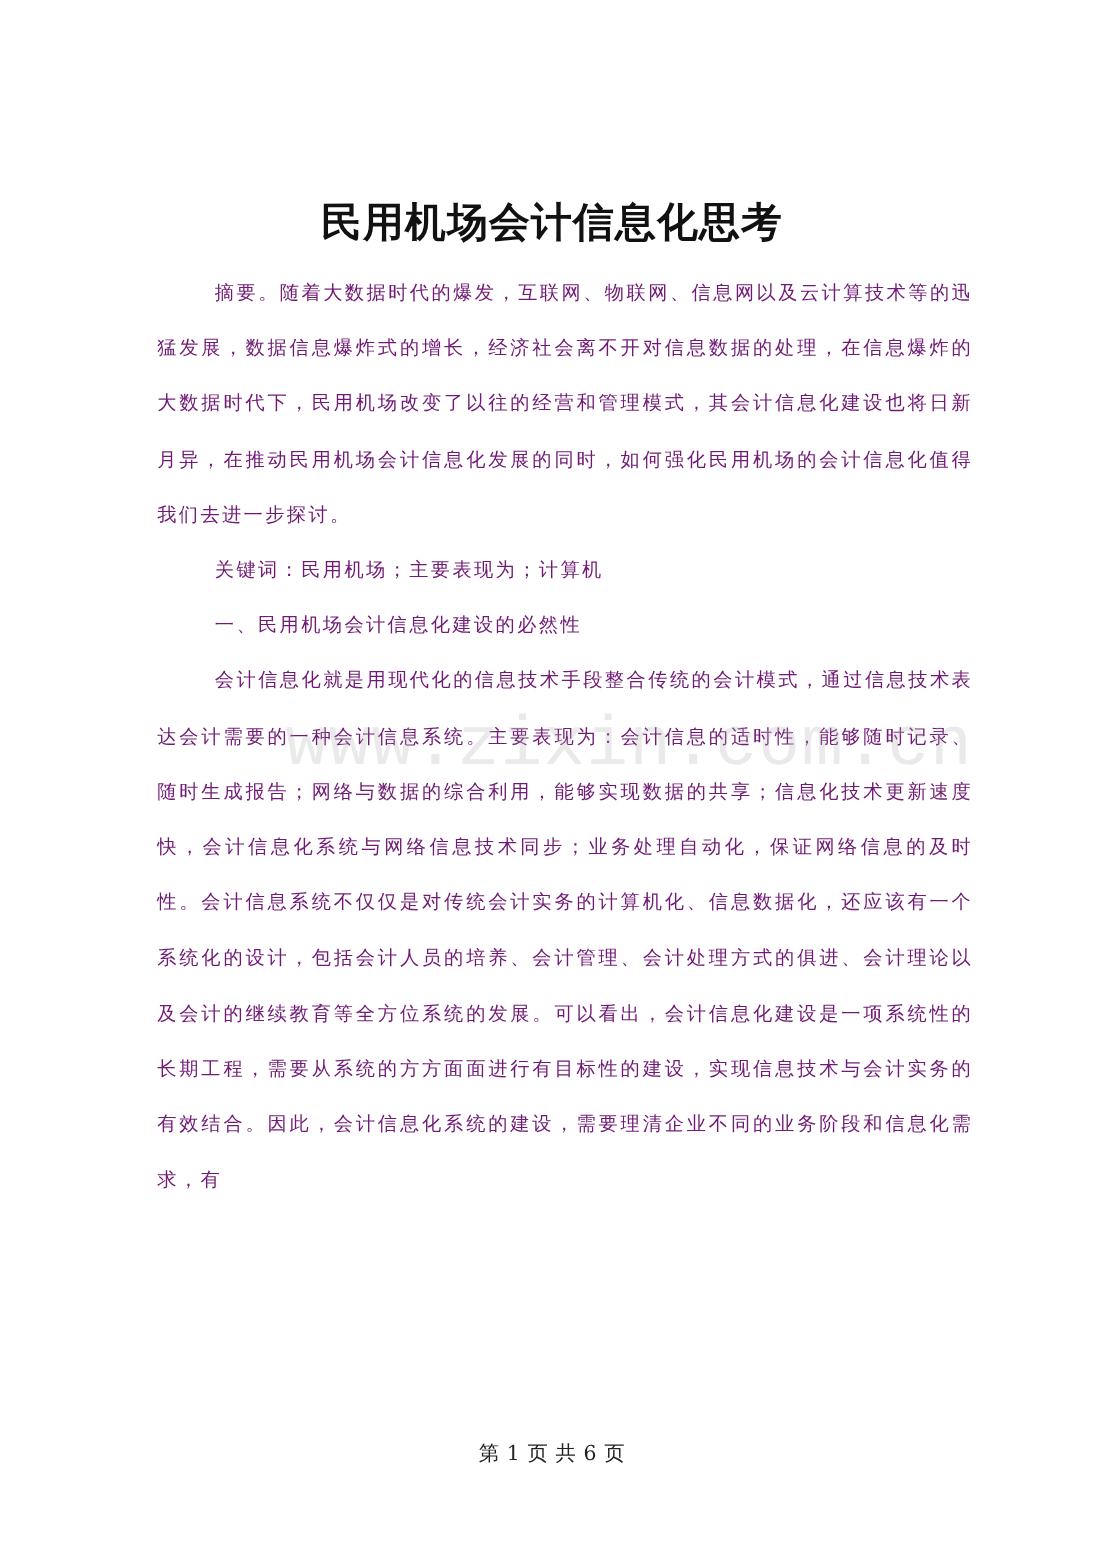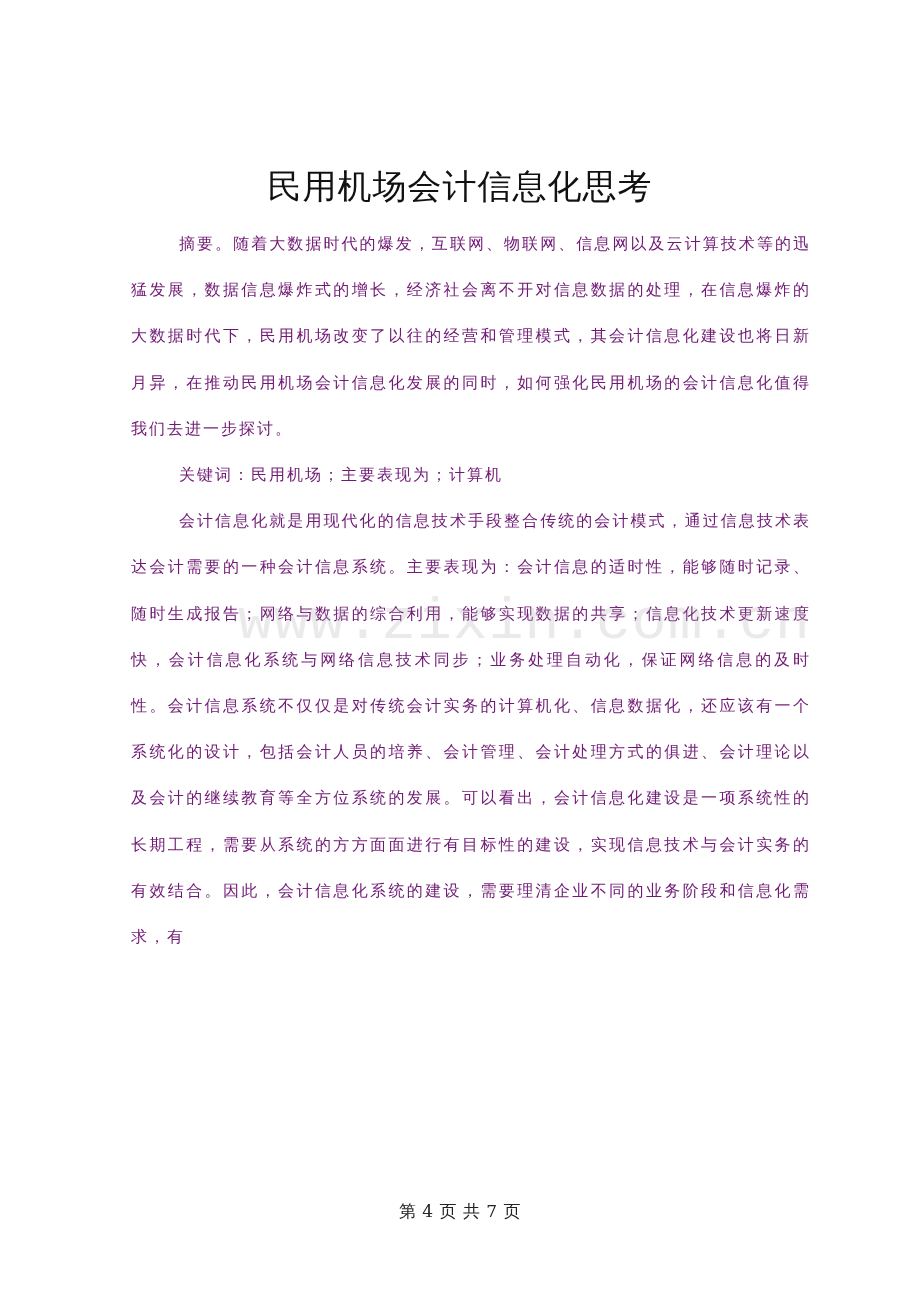--- a/index.html
+++ b/index.html
@@ -21,21 +21,21 @@
     width: 920px;
     height: 1302px;
   }
   .title {
     position: absolute;
     left: 0;
     width: 920px;
     top: 160px;
     text-align: center;
     font-family: "DejaVu Sans", "Liberation Sans", sans-serif;
-    font-weight: normal;
+    font-weight: bold;
     font-size: 34px;
     line-height: 52px;
     letter-spacing: 1px;
     color: #111;
   }
   .body-text {
     position: absolute;
     left: 131px;
     width: 680px;
     top: 221px;
@@ -74,19 +74,20 @@
 </style>
 </head>
 <body>
 
 <div class="page">
   <div class="title">民用机场会计信息化思考</div>
 
   <div class="body-text">
     <p class="para">摘要。随着大数据时代的爆发，互联网、物联网、信息网以及云计算技术等的迅猛发展，数据信息爆炸式的增长，经济社会离不开对信息数据的处理，在信息爆炸的大数据时代下，民用机场改变了以往的经营和管理模式，其会计信息化建设也将日新月异，在推动民用机场会计信息化发展的同时，如何强化民用机场的会计信息化值得我们去进一步探讨。</p>
     <p class="para">关键词：民用机场；主要表现为；计算机</p>
+    <p class="para">一、民用机场会计信息化建设的必然性</p>
     <p class="para">会计信息化就是用现代化的信息技术手段整合传统的会计模式，通过信息技术表达会计需要的一种会计信息系统。主要表现为：会计信息的适时性，能够随时记录、随时生成报告；网络与数据的综合利用，能够实现数据的共享；信息化技术更新速度快，会计信息化系统与网络信息技术同步；业务处理自动化，保证网络信息的及时性。会计信息系统不仅仅是对传统会计实务的计算机化、信息数据化，还应该有一个系统化的设计，包括会计人员的培养、会计管理、会计处理方式的俱进、会计理论以及会计的继续教育等全方位系统的发展。可以看出，会计信息化建设是一项系统性的长期工程，需要从系统的方方面面进行有目标性的建设，实现信息技术与会计实务的有效结合。因此，会计信息化系统的建设，需要理清企业不同的业务阶段和信息化需求，有</p>
   </div>
 
   <div class="watermark">www.zixin.com.cn</div>
 
-  <div class="footer">第 4 页  共 7 页</div>
+  <div class="footer">第 1 页  共 6 页</div>
 </div>
 
 </body></html>

